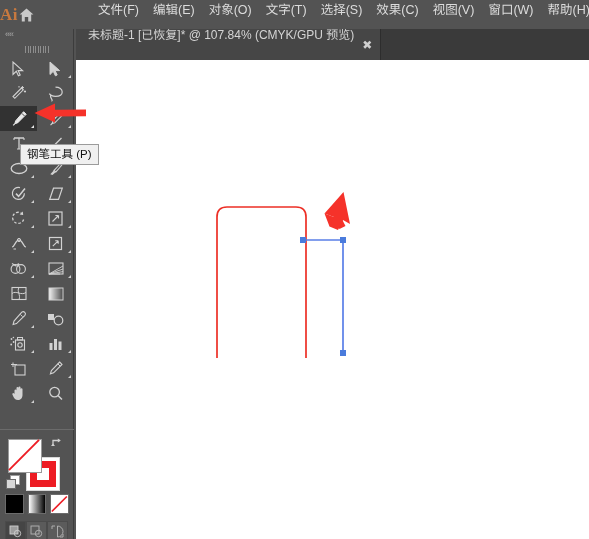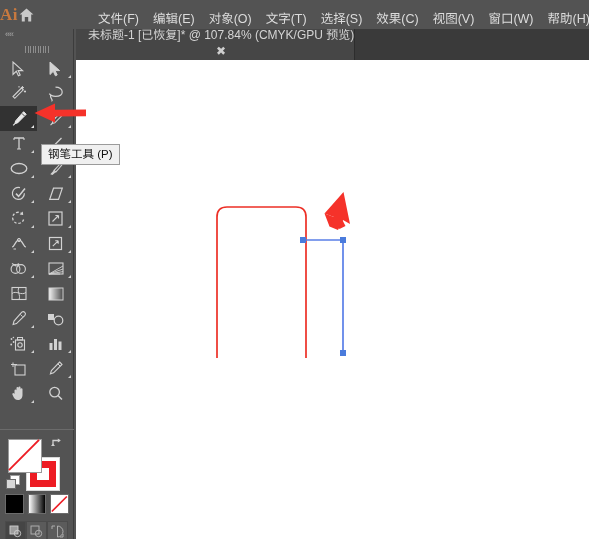--- a/index.html
+++ b/index.html
@@ -8,21 +8,21 @@
     width:589px; height:539px; overflow:hidden;
     background:#535353;
     font-family:"Liberation Sans","DejaVu Sans",sans-serif;
     -webkit-font-smoothing:antialiased;
   }
   #app { position:relative; width:589px; height:539px; }
 
   
   .menubar{
     position:absolute; left:0; top:0; width:589px; height:29px;
-    background:#535353; display:flex; align-items:flex-end;
+    background:#535353; display:flex; align-items:flex-start;
   }
   .ai-logo{
     width:36px; height:29px; display:flex; align-items:center; justify-content:center;
     color:#c8793f; font-size:17px; font-weight:bold; letter-spacing:.5px;
     font-family:"Liberation Serif","DejaVu Serif",serif;
   }
   .home-btn{
     width:30px; height:29px; display:flex; align-items:center; justify-content:center;
   }
   .menu-sep{ width:1px; height:19px; background:#6d6d6d; margin:0 6px 0 2px; }
@@ -31,22 +31,22 @@
     color:#dcdcdc; font-size:12.5px; padding:4px 7px; white-space:nowrap; line-height:1;
   }
 
   
   .tabbar{
     position:absolute; left:76px; top:29px; width:513px; height:31px;
     background:#3a3a3a;
   }
   .doc-tab{
     position:absolute; left:0; top:0; height:31px;
-    background:#464646; display:flex; align-items:center;
-    padding:0 0 0 12px; border-right:1px solid #2d2d2d;flex-direction:column;
+    background:#464646; display:flex; 
+    padding:0 0 0 12px; border-right:1px solid #2d2d2d;
   }
   .doc-tab-title{
     color:#d4d4d4; font-size:12px; white-space:nowrap; line-height:1;
   }
   .tab-close{
     width:26px; height:31px; display:flex; align-items:center; justify-content:center;
     color:#cfcfcf; font-size:12px;
   }
 
   
@@ -123,21 +123,21 @@
   .dm.sel{ background:#454545; }
 
   
   .canvas{
     position:absolute; left:76px; top:60px; width:513px; height:479px;
     background:#ffffff; overflow:hidden;
   }
 
   
   .tooltip{
-    position:absolute; left:41px; top:144px; z-index:60;
+    position:absolute; left:20px; top:144px; z-index:60;
     background:#f0f0f0; border:1px solid #9b9b9b; color:#111;
     font-size:11.5px; padding:2px 6px 3px; white-space:nowrap; line-height:1.25;
   }
 
   
   .anno{ position:absolute; z-index:70; pointer-events:none; }
   #arrow-tool{ left:33px; top:98px; }
   #arrow-canvas{ left:310px; top:190px; }
 </style>
 </head>

